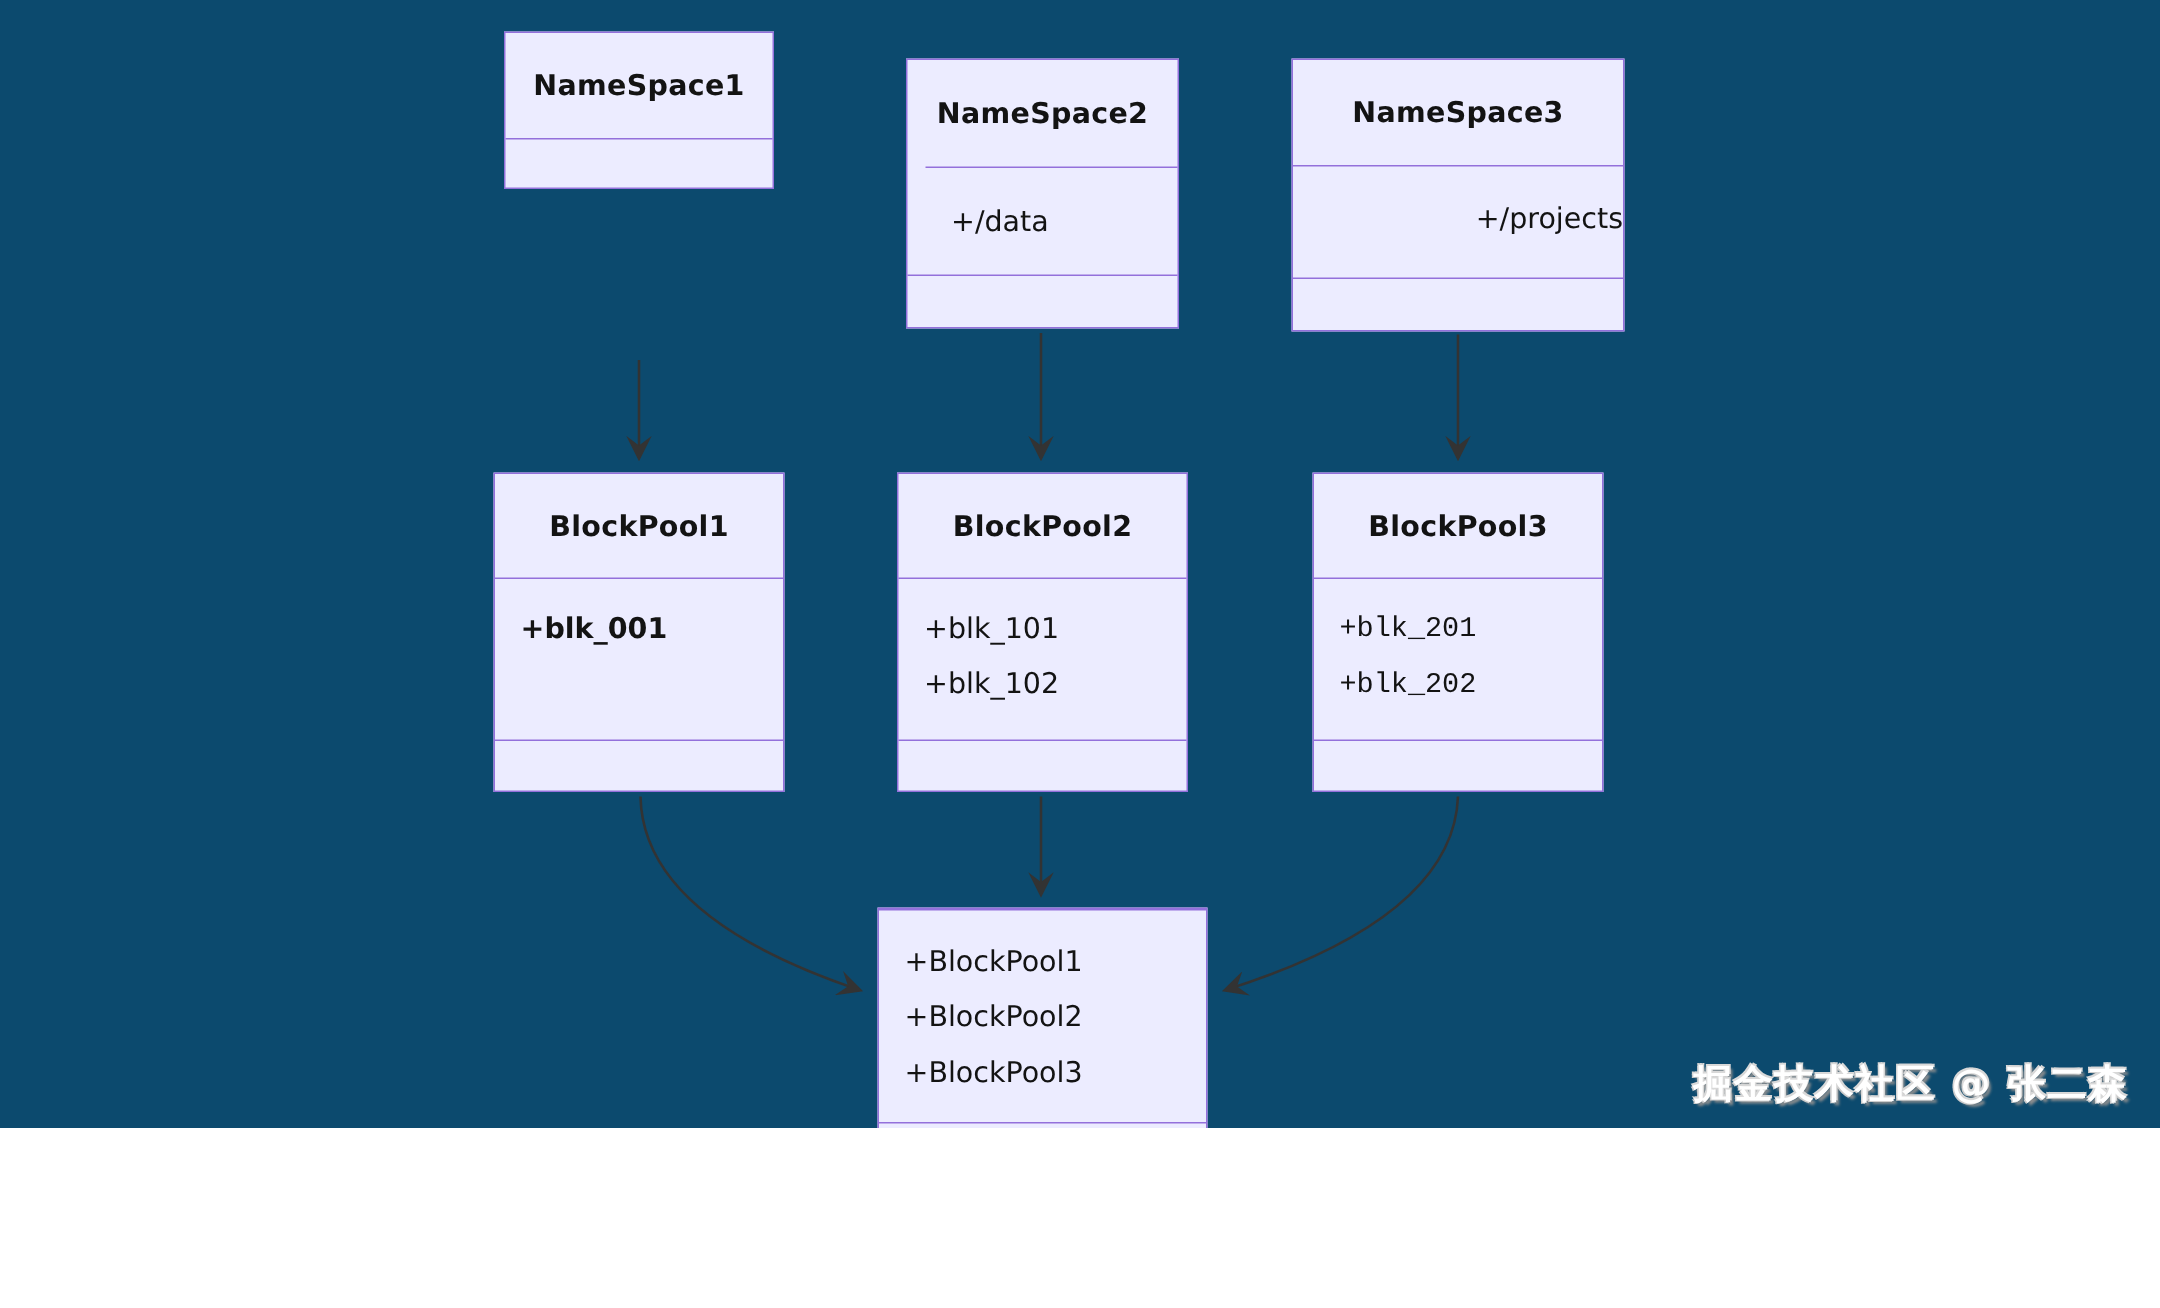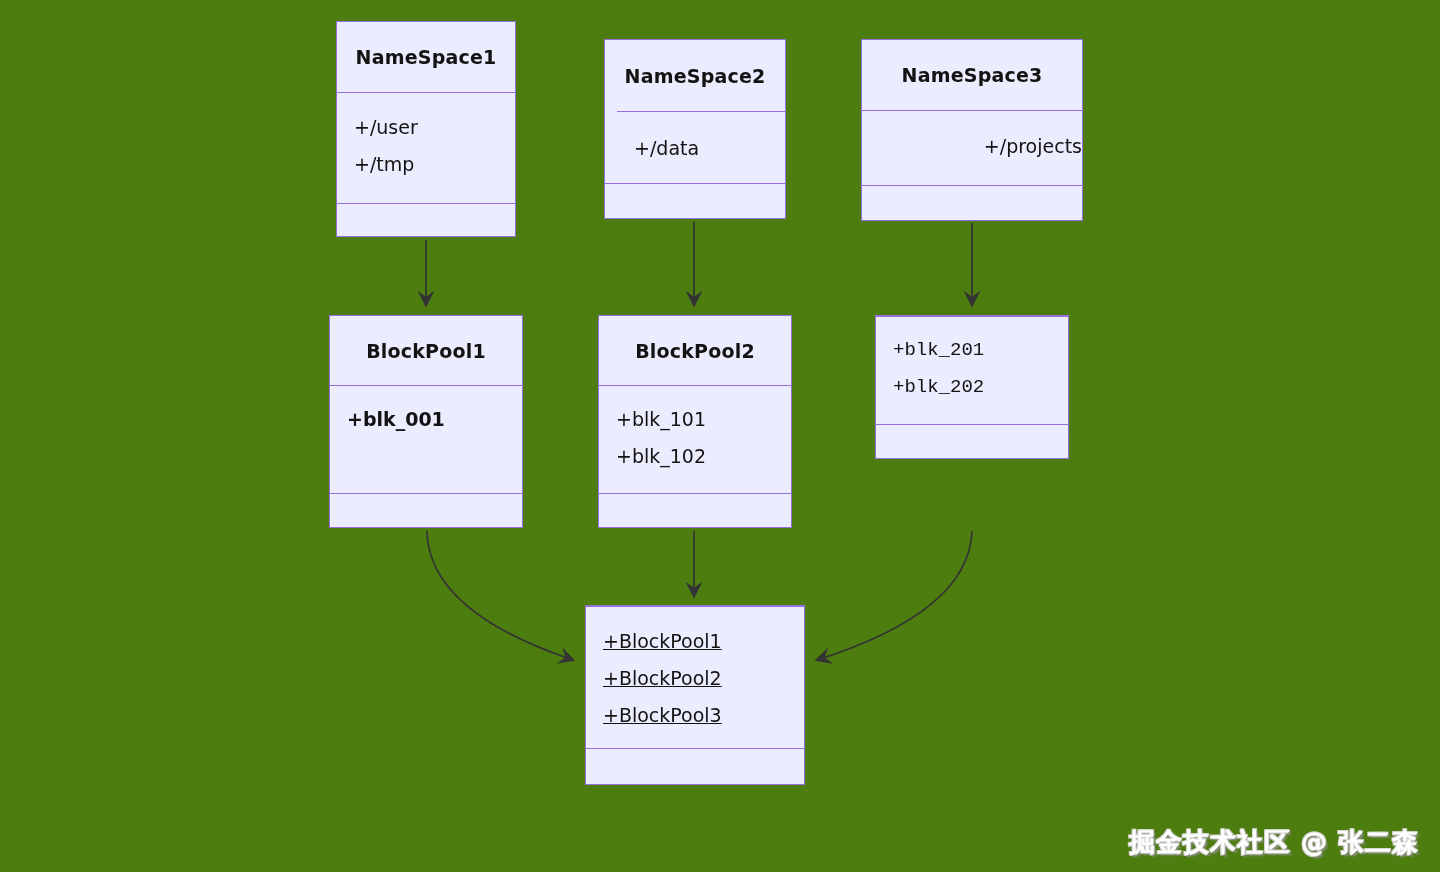--- a/index.html
+++ b/index.html
@@ -1,20 +1,20 @@
 <!DOCTYPE html>
 <html><head>
 <meta charset="utf-8">
 <style>
   html, body { margin: 0; padding: 0; background: #ffffff; }
   #canvas {
     position: relative;
     width: 1440px;
-    height: 872px;
-    background: #4d7c0f;
+    height: 752px;
+    background: #0c4a6e;
     overflow: hidden;
     font-family: "DejaVu Sans", "Liberation Sans", sans-serif;
   }
   #edges {
     position: absolute;
     left: 0; top: 0;
     width: 1440px; height: 872px;
     pointer-events: none;
   }
   .node {
@@ -74,24 +74,20 @@
     <path d="M426,240 L426,305" fill="none" stroke="#333333" stroke-width="1.7" marker-end="url(#arrowhead)"></path>
     <path d="M694,222 L694,305" fill="none" stroke="#333333" stroke-width="1.7" marker-end="url(#arrowhead)"></path>
     <path d="M972,223 L972,305" fill="none" stroke="#333333" stroke-width="1.7" marker-end="url(#arrowhead)"></path>
     <path d="M427,531 C428,585 478,628 573,660" fill="none" stroke="#333333" stroke-width="1.7" marker-end="url(#arrowhead)"></path>
     <path d="M694,531 L694,596" fill="none" stroke="#333333" stroke-width="1.7" marker-end="url(#arrowhead)"></path>
     <path d="M972,531 C970,585 918,628 817,660" fill="none" stroke="#333333" stroke-width="1.7" marker-end="url(#arrowhead)"></path>
   </svg>
 
   <div class="node" style="left:336px; top:21px; width:180px;">
     <div class="node-title" style="height:70px;">NameSpace1</div>
-    <div class="node-attrs" style="height:111px;">
-      <div class="attr">+/user</div>
-      <div class="attr">+/tmp</div>
-    </div>
     <div class="node-methods" style="height:33px;"></div>
   </div>
 
   <div class="node" style="left:604px; top:39px; width:182px;">
     <div class="node-title" style="height:71px;">NameSpace2</div>
     <div class="node-attrs" style="height:72px; padding-top:18px;margin-left:12px;">
       <div class="attr">+/data</div>
     </div>
     <div class="node-methods" style="height:35px;"></div>
   </div>
@@ -115,29 +111,30 @@
   <div class="node" style="left:598px; top:315px; width:194px;">
     <div class="node-title" style="height:69px;">BlockPool2</div>
     <div class="node-attrs" style="height:108px; padding-top:15px;">
       <div class="attr">+blk_101</div>
       <div class="attr">+blk_102</div>
     </div>
     <div class="node-methods" style="height:34px;"></div>
   </div>
 
   <div class="node" style="left:875px; top:315px; width:194px;">
+    <div class="node-title" style="height:69px;">BlockPool3</div>
     <div class="node-attrs" style="height:108px; padding-top:15px;font-family:Liberation Mono, monospace;">
       <div class="attr">+blk_201</div>
       <div class="attr">+blk_202</div>
     </div>
     <div class="node-methods" style="height:34px;"></div>
   </div>
 
   <div class="node" style="left:585px; top:605px; width:220px;">
-    <div class="node-attrs" style="height:142px; text-decoration:underline;">
+    <div class="node-attrs" style="height:142px; ">
       <div class="attr">+BlockPool1</div>
       <div class="attr">+BlockPool2</div>
       <div class="attr">+BlockPool3</div>
     </div>
     <div class="node-methods" style="height:36px;"></div>
   </div>
 
   <div id="watermark">掘金技术社区 @ 张二森</div>
 
 </div>

